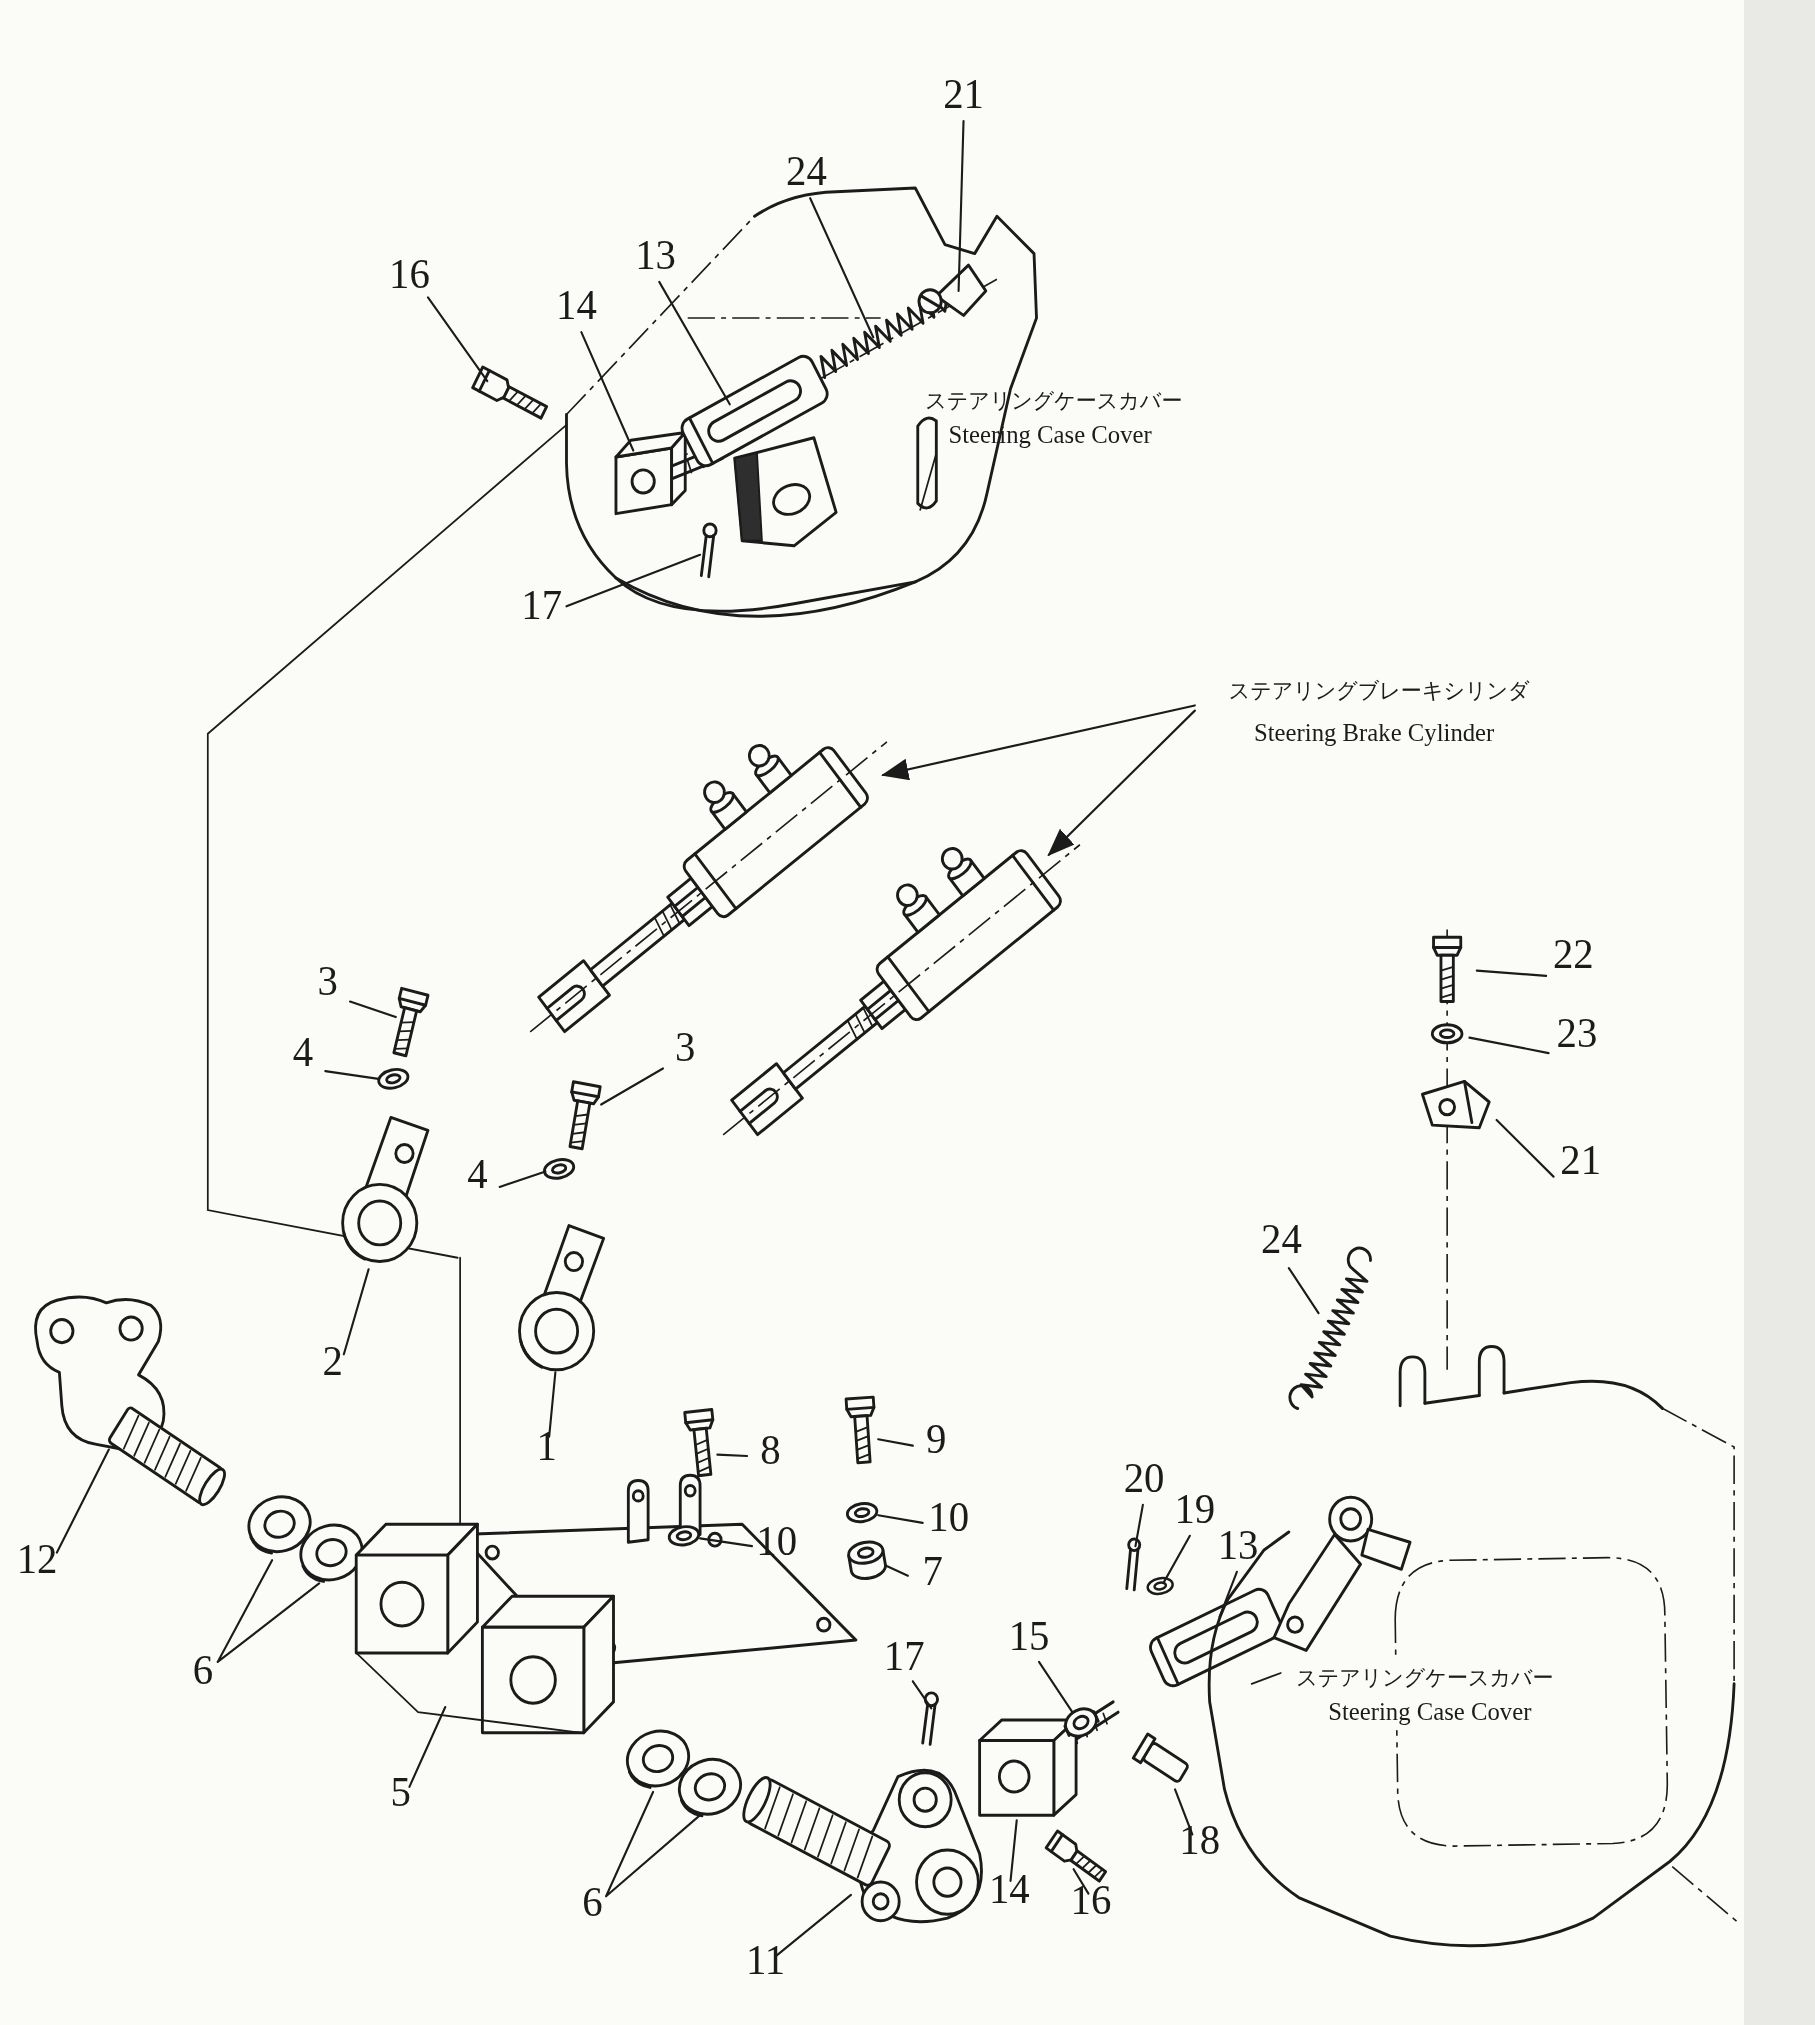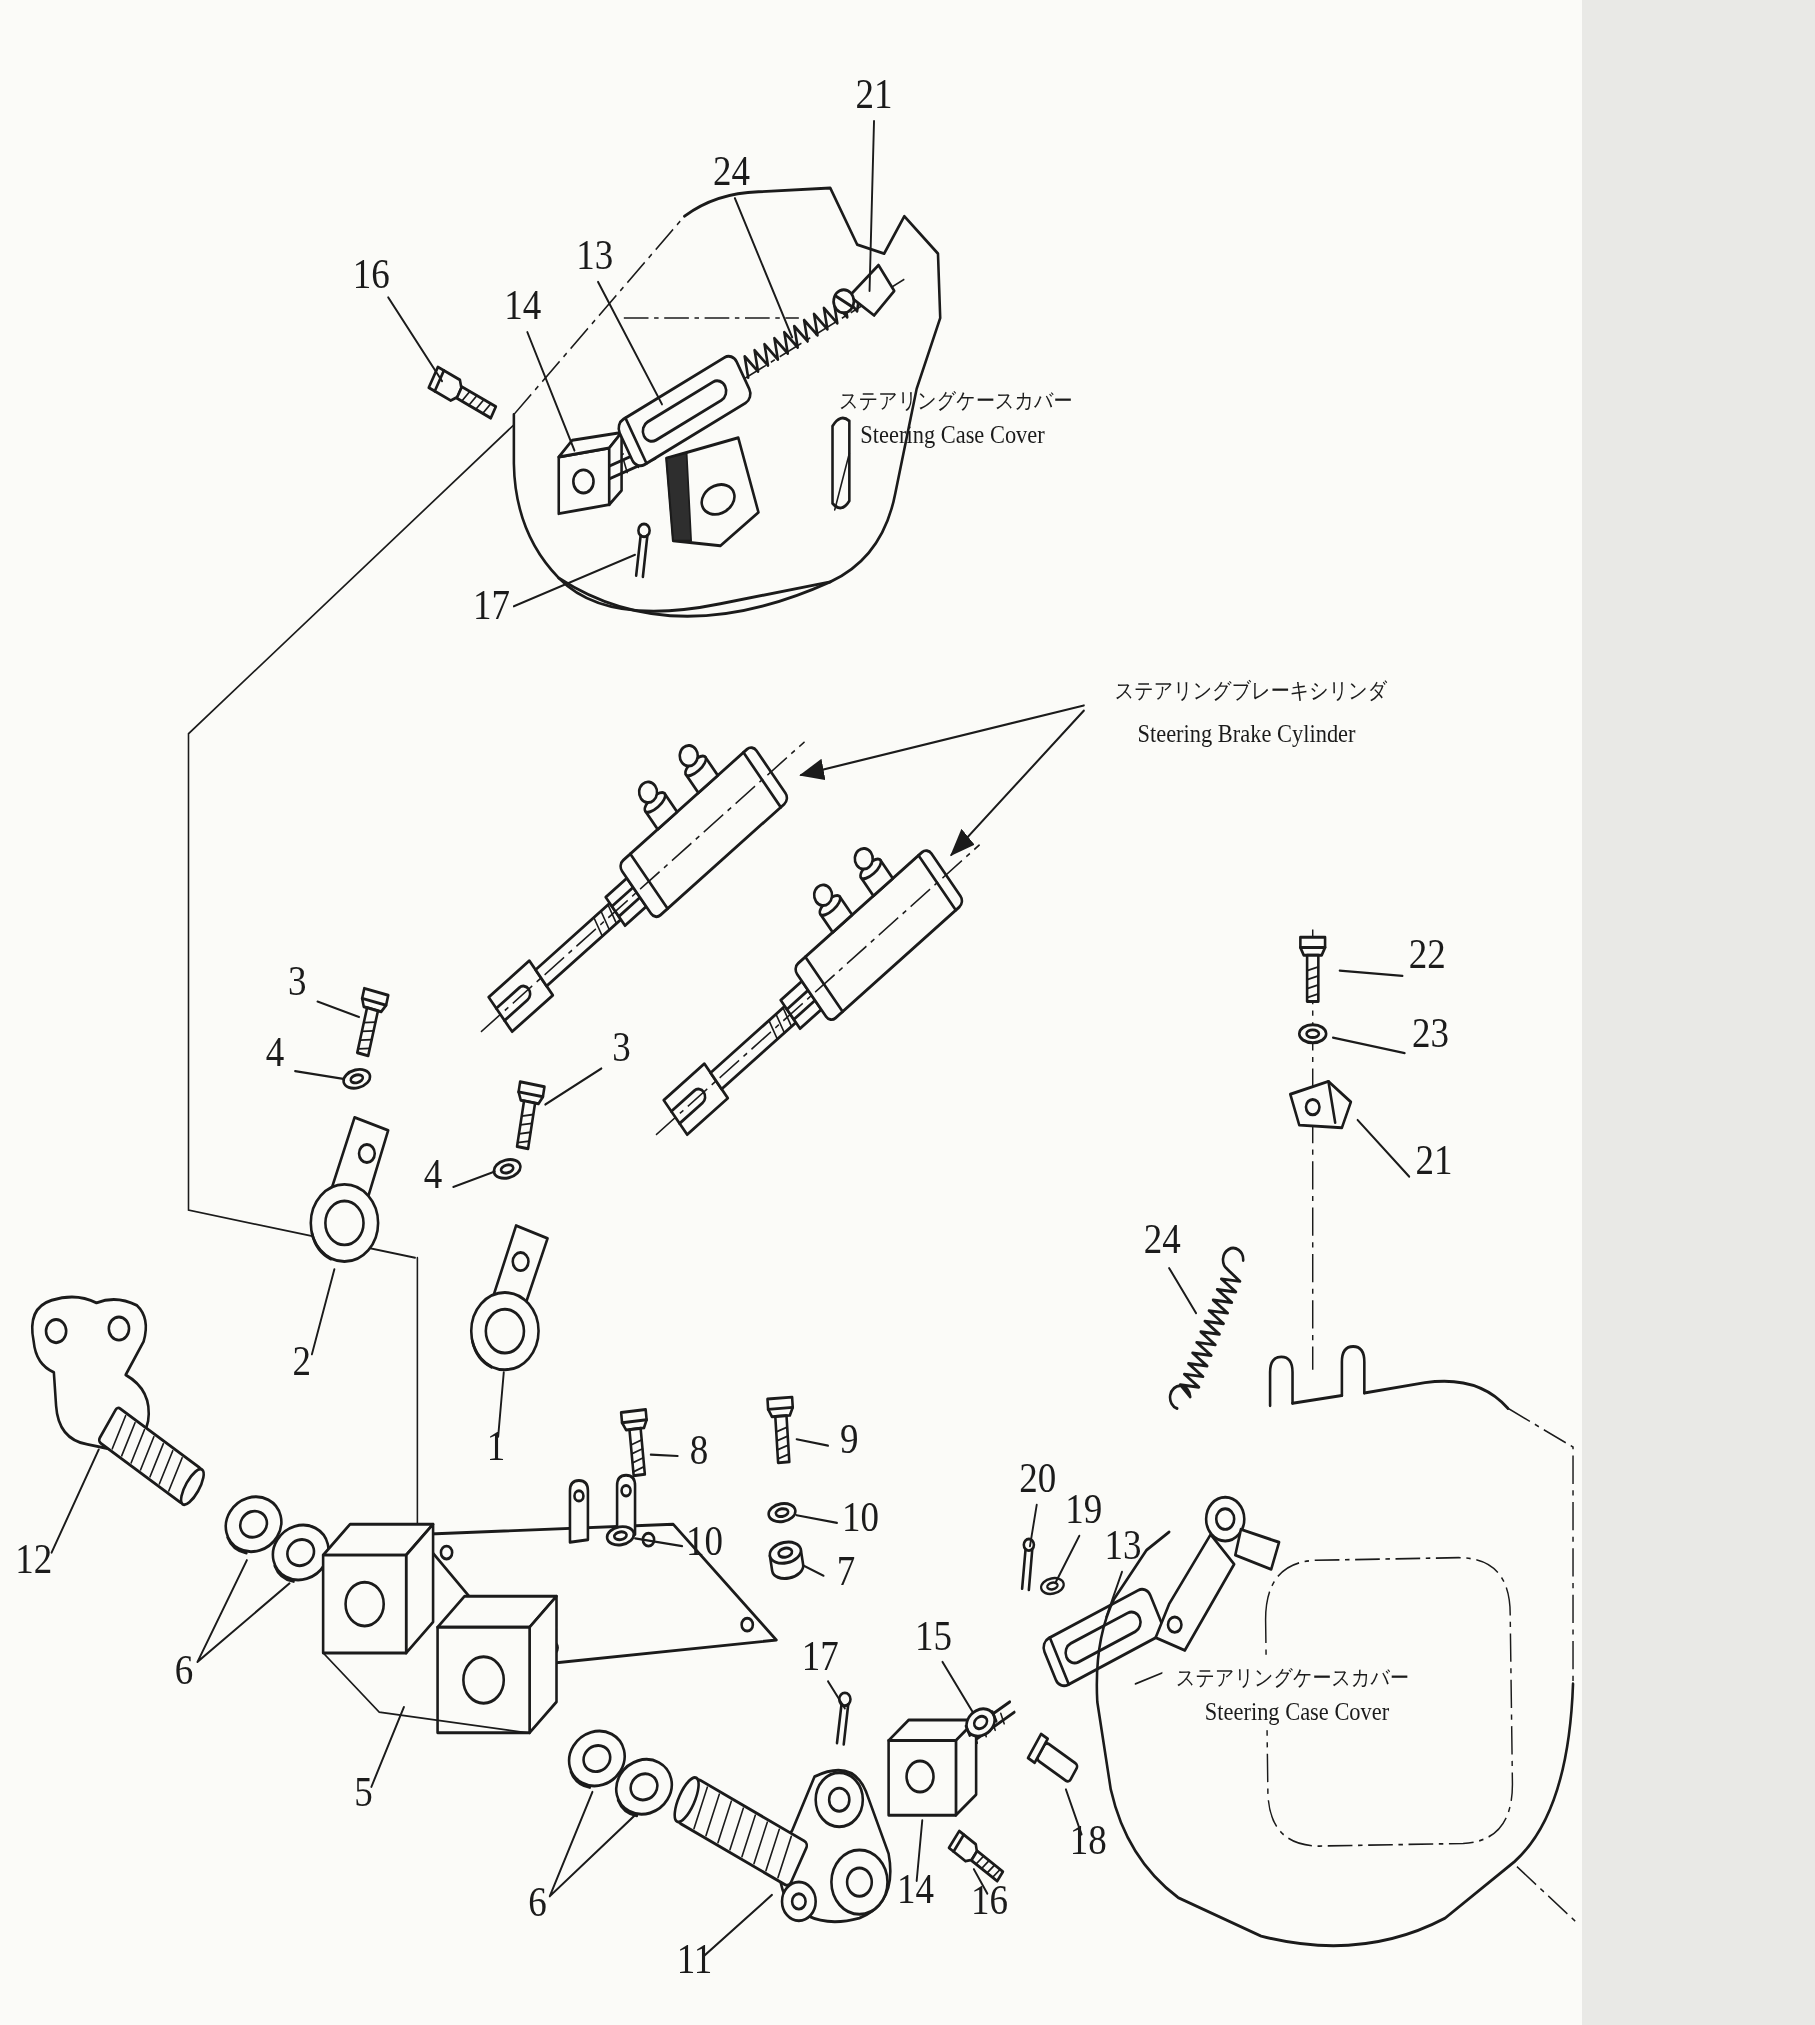--- a/index.html
+++ b/index.html
@@ -1,17 +1,17 @@
 <!DOCTYPE html>
 <html style="--ink: #1b1b1b; --paper: #fbfbf8;font-size:12.4px"><head>
 <meta charset="utf-8">
 <style>
   :root { --ink:#1b1b1b; --paper:#fbfbf8; }
   html,body{margin:0;padding:0;background:#e9e9e6;}
-  .page{width:1582px;height:2025px;background:var(--paper);position:relative;overflow:hidden;}
+  .page{width:1744px;height:2025px;background:var(--paper);position:relative;overflow:hidden;}
   svg{display:block;width:100%;height:100%;}
   .o{fill:none;stroke:var(--ink);stroke-width:2.3;stroke-linejoin:round;stroke-linecap:round;}
   .f{fill:var(--paper);stroke:var(--ink);stroke-width:2.3;stroke-linejoin:round;stroke-linecap:round;}
   .dk{fill:#2e2e2e;stroke:var(--ink);stroke-width:1.5;}
   .thin{fill:none;stroke:var(--ink);stroke-width:1.4;stroke-linecap:round;}
   .cl{fill:none;stroke:var(--ink);stroke-width:1.3;stroke-dasharray:22 5 4 5;}
   .ld{fill:none;stroke:var(--ink);stroke-width:1.7;stroke-linecap:round;}
   .num{font-family:"Liberation Serif",serif;font-size:33px;fill:var(--ink);text-anchor:middle;}
   .jp{font-family:"DejaVu Sans",sans-serif;font-size:17px;fill:var(--ink);text-anchor:middle;}
   .en{font-family:"Liberation Serif",serif;font-size:20px;fill:var(--ink);text-anchor:middle;}

